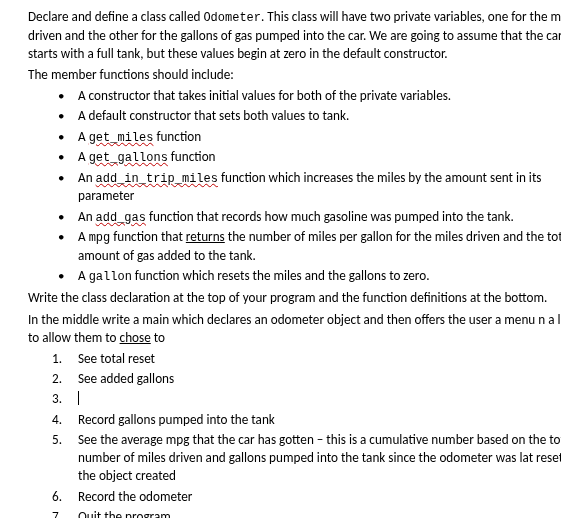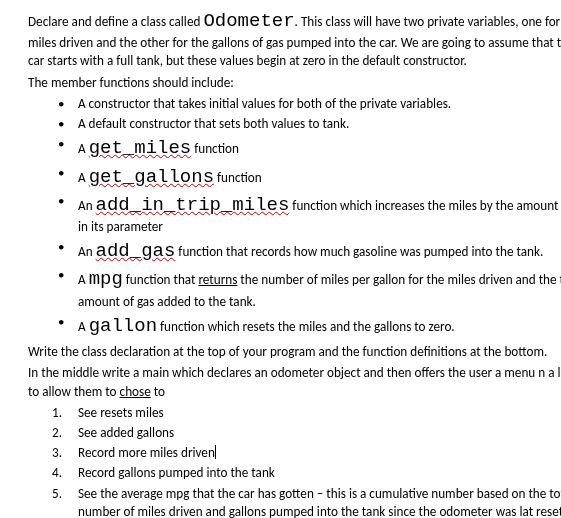--- a/index.html
+++ b/index.html
@@ -49,21 +49,21 @@
     counter-increment: n;
   }
   ol.numbers > li::before {
     content: counter(n) ".";
     position: absolute;
     left: 24px;
     top: 0;
   }
   .code {
     font-family: "Courier New", Courier, monospace;
-    font-size: 19px;
+    font-size: 12px;
   }
   .err-red {
     text-decoration-line: underline;
     text-decoration-style: wavy;
     text-decoration-color: #c00000;
     text-decoration-thickness: 1px;
     text-align: center;
   }
   .err-blue {
     text-decoration-line: underline;
@@ -106,20 +106,20 @@
     <li><span>A </span><span class="code">gallon</span><span> function which resets the miles and the gallons to zero.</span></li>
   </ul>
 
 <p>Write the class declaration at the top of your program and the function definitions at the bottom.</p>
 
 <p>
   <span>In the middle write a main which declares an odometer object and then offers the user a menu n a loop to allow them to </span><span class="err-blue">chose</span><span> to</span>
 </p>
 
 <ol class="numbers" id="menu-list">
-    <li><span>See resets miles</span></li>
+    <li><span>See total reset</span></li>
     <li><span>See added gallons</span></li>
-    <li><span>Record more miles driven</span><span class="cursor"></span></li>
+    <li><span class="cursor"></span></li>
     <li><span>Record gallons pumped into the tank</span></li>
     <li><span>See the average mpg that the car has gotten – this is a cumulative number based on the total number of miles driven and gallons pumped into the tank since the odometer was lat reset, or the object created</span></li>
     <li><span>Record the odometer</span></li>
     <li><span>Quit the program</span></li>
   </ol>
 
 </body></html>

